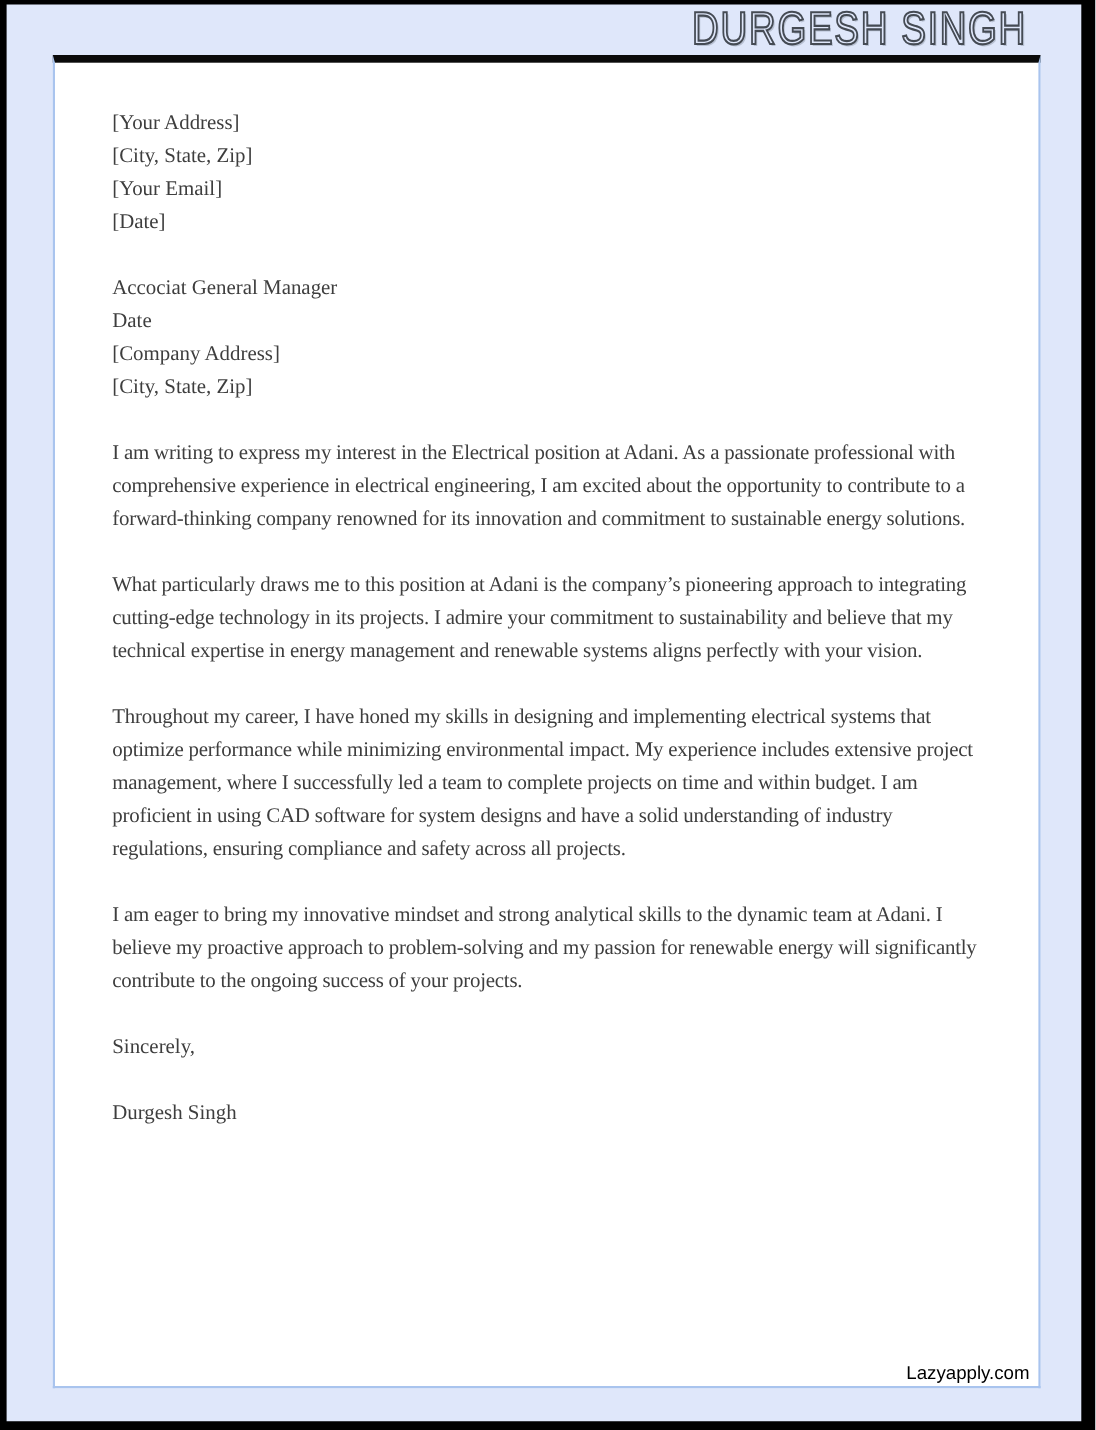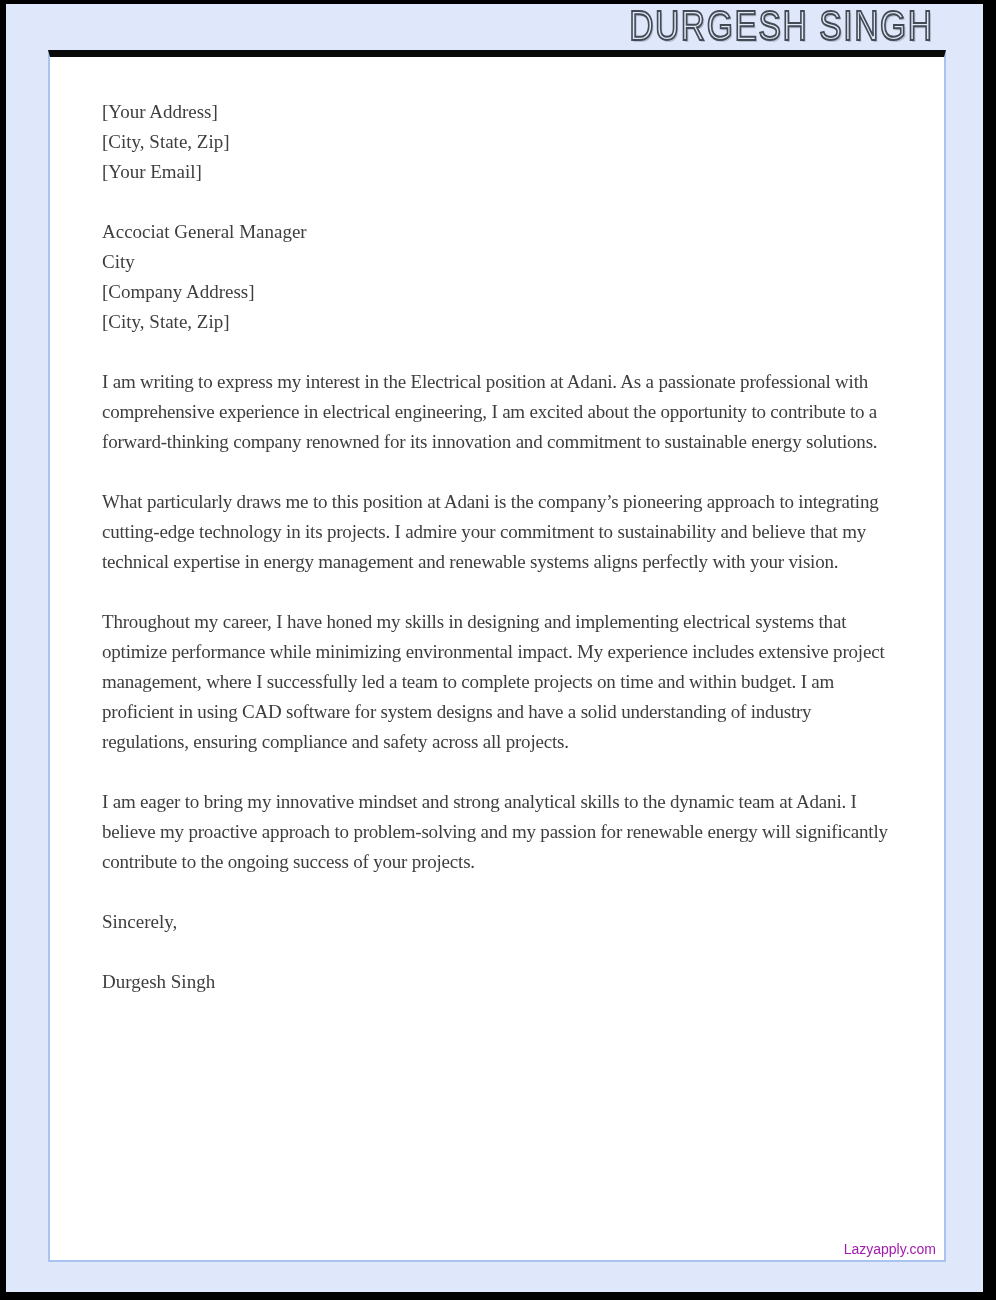--- a/index.html
+++ b/index.html
@@ -70,46 +70,47 @@
     font-size: 19px;
     line-height: 30px;
     font-family: Liberation Serif, serif;
   }
   .block { margin: 0 0 30px 0; }
   .para  { margin: 0 0 30px 0; letter-spacing: -0.2px; }
   .watermark {
     position: absolute;
     right: 8px;
     bottom: 1px;
-    font-size: 14px;
+    font-size: 17px;
     line-height: 20px;
-    color: #a21caf;
+    color: #000000;
   }
 </style>
 </head>
 <body>
 
 <div class="canvas">
 
   <div class="header">
     <div class="title">DURGESH SINGH</div>
   </div>
 
   <div class="page">
     <div class="letter">
 
       <div class="block">
         <div>[Your Address]</div>
         <div>[City, State, Zip]</div>
         <div>[Your Email]</div>
+        <div>[Date]</div>
       </div>
 
       <div class="block">
         <div>Accociat General Manager</div>
-        <div>City</div>
+        <div>Date</div>
         <div>[Company Address]</div>
         <div>[City, State, Zip]</div>
       </div>
 
 
       <div class="para">I am writing to express my interest in the Electrical position at Adani. As a passionate professional with comprehensive experience in electrical engineering, I am excited about the opportunity to contribute to a forward-thinking company renowned for its innovation and commitment to sustainable energy solutions.</div>
       <div class="para">What particularly draws me to this position at Adani is the company’s pioneering approach to integrating cutting-edge technology in its projects. I admire your commitment to sustainability and believe that my technical expertise in energy management and renewable systems aligns perfectly with your vision.</div>
       <div class="para">Throughout my career, I have honed my skills in designing and implementing electrical systems that optimize performance while minimizing environmental impact. My experience includes extensive project management, where I successfully led a team to complete projects on time and within budget. I am proficient in using CAD software for system designs and have a solid understanding of industry regulations, ensuring compliance and safety across all projects.</div>
       <div class="para">I am eager to bring my innovative mindset and strong analytical skills to the dynamic team at Adani. I believe my proactive approach to problem-solving and my passion for renewable energy will significantly contribute to the ongoing success of your projects.</div>
 

